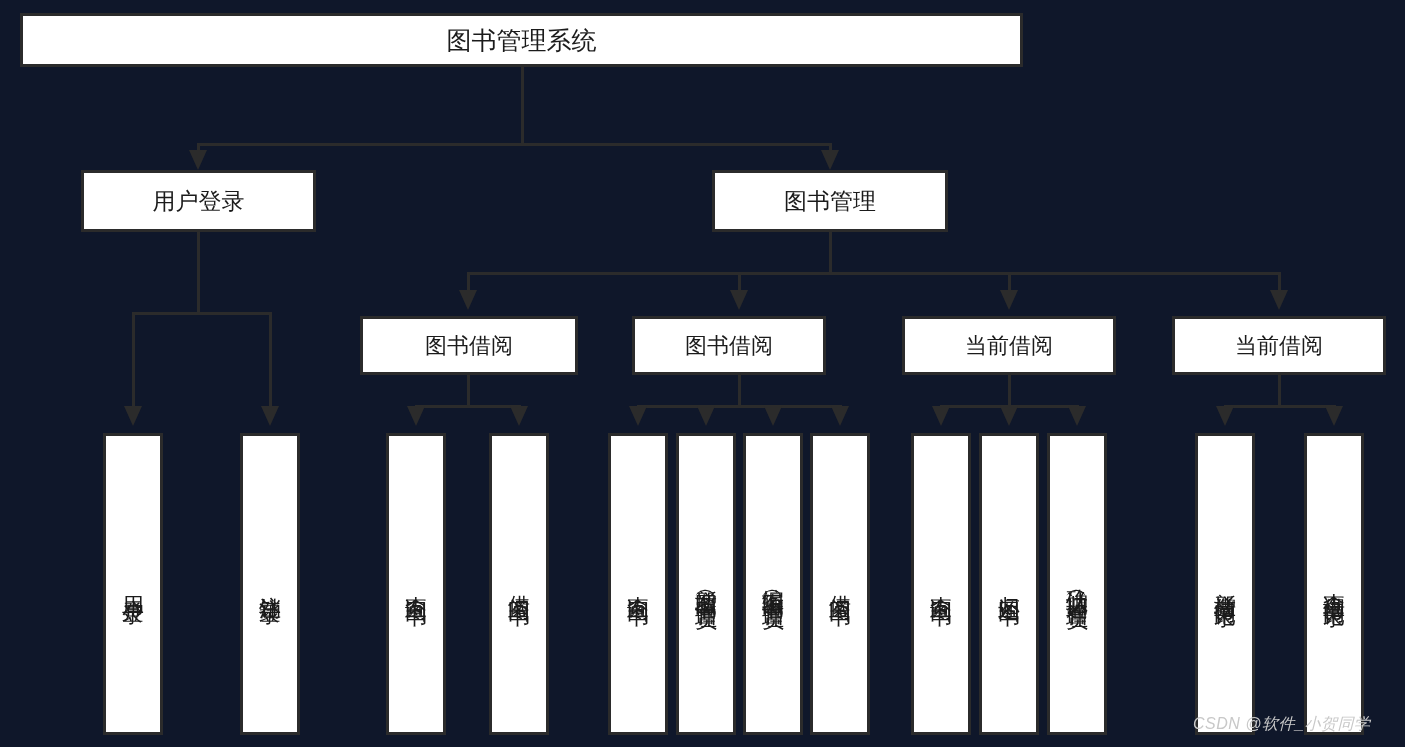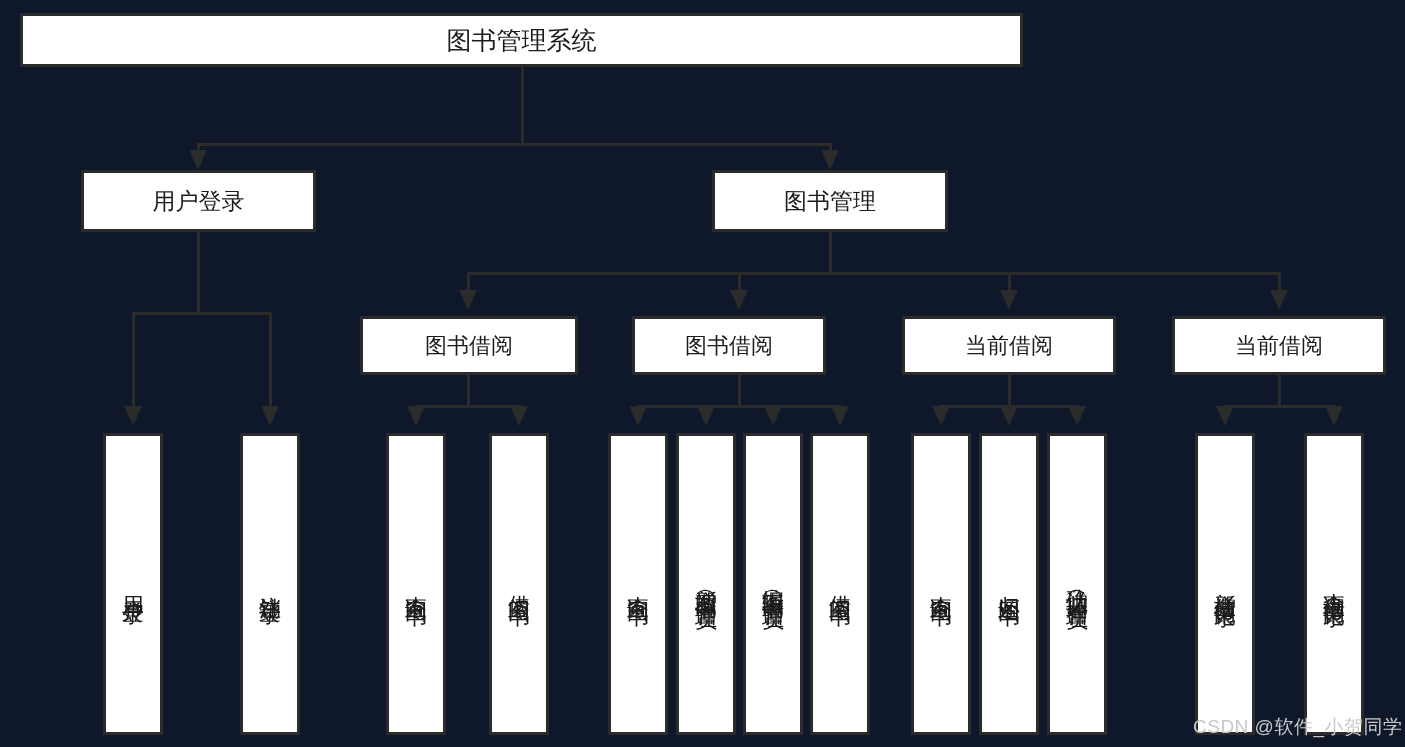--- a/index.html
+++ b/index.html
@@ -63,23 +63,24 @@
     position: absolute;
     width: 0;
     height: 0;
     border-left: 9px solid transparent;
     border-right: 9px solid transparent;
     border-top: 20px solid #2b2b2b;
   }
   .watermark {
     position: absolute;
     color: #c8c8c8;
-    font-size: 19px;
+    font-size: 16px;
     white-space: nowrap;
     letter-spacing: 0.5px;
+    font-style: italic;
   }
 </style>
 </head>
 <body>
 
 <div id="canvas">
 
   <div class="node root" style="left:20px; top:13px; width:1003px; height:54px;">
     <span class="label">图书管理系统</span>
   </div>

